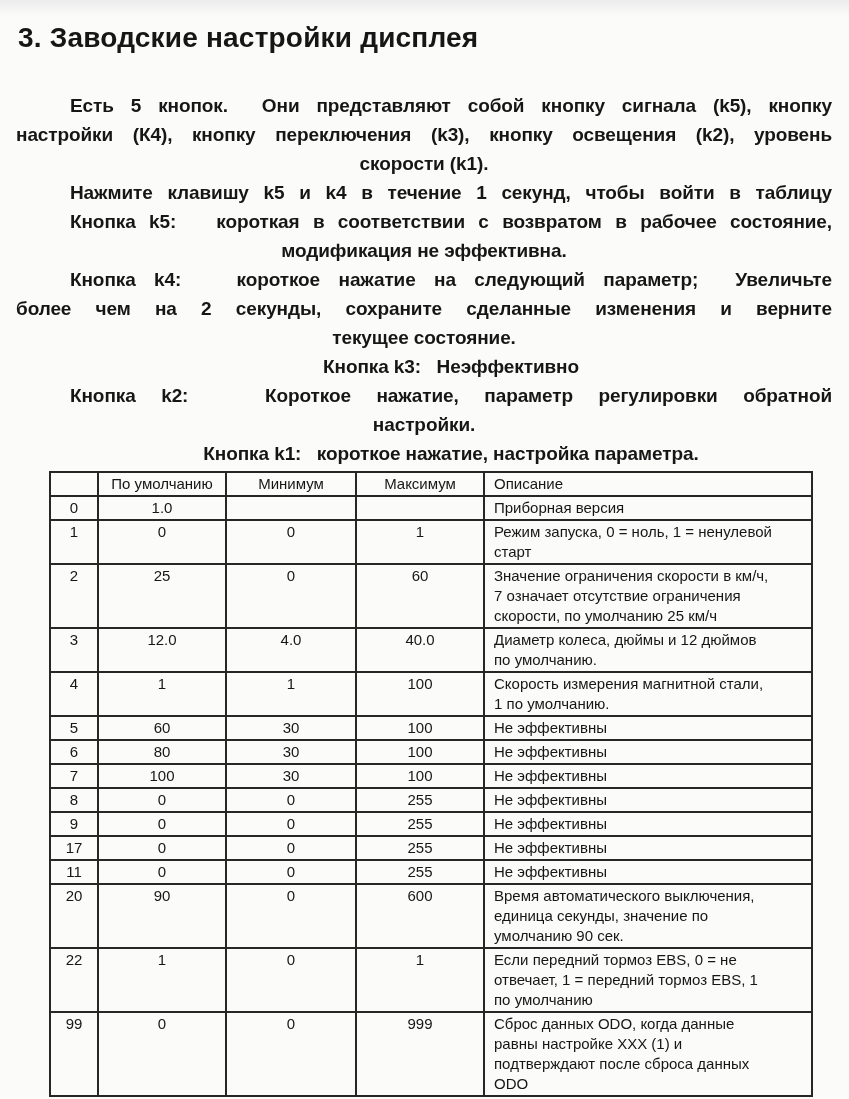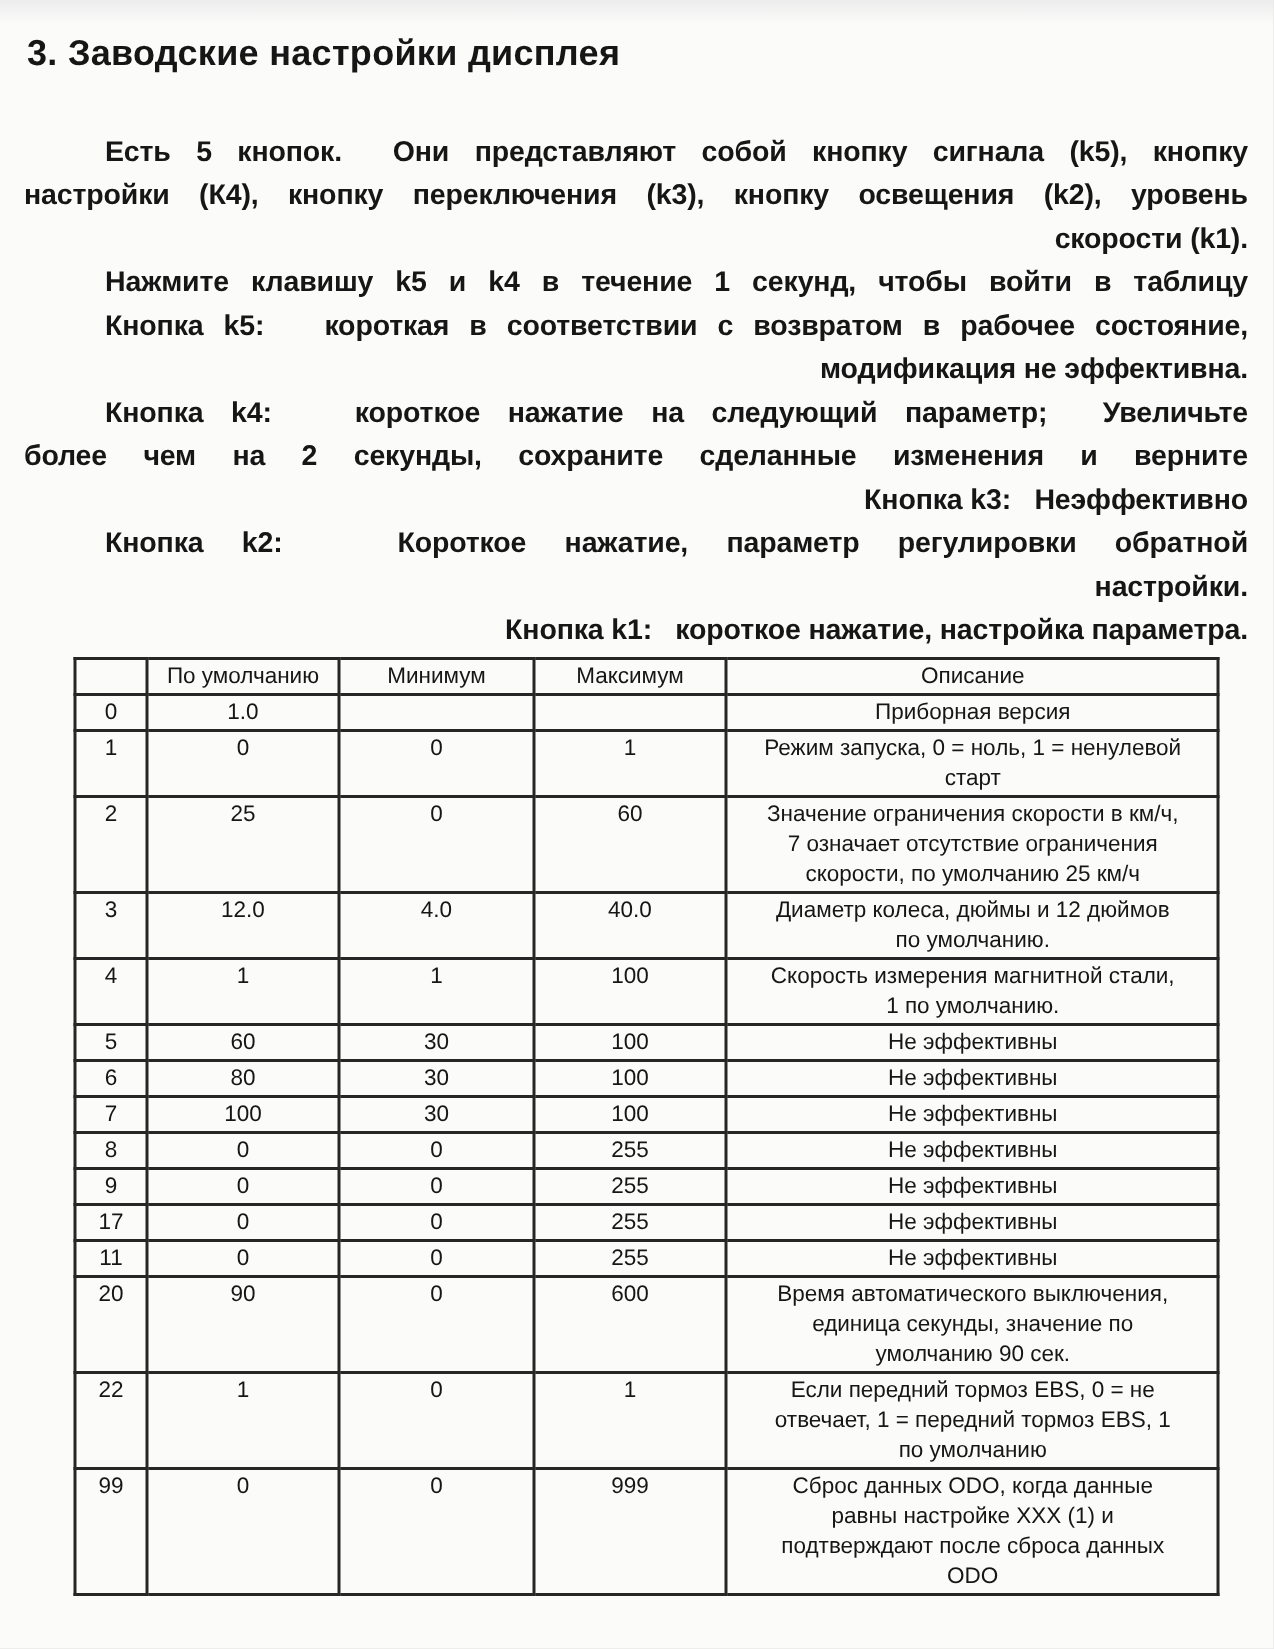--- a/index.html
+++ b/index.html
@@ -7,48 +7,48 @@
     position:relative;
     width:849px;height:1099px;
     background:linear-gradient(#ececec 0,#fbfbfa 16px,#fbfbfa 100%);
     color:#161616;
     font-family:"Liberation Sans","DejaVu Sans",sans-serif;
     box-sizing:border-box;
     padding:22px 17px 0 16px;
     overflow:hidden;
   }
   .doc-title{
-    font-size:24px;
+    font-size:28px;
     font-weight:700;
     letter-spacing:.2px;
     margin:0 0 37px 2px;
   }
   .body-text{font-size:19px;line-height:29px;letter-spacing:-.1px;}
   .tline{width:816px;font-weight:bold;}
   .jline{text-align:justify;text-align-last:justify;}
-  .lline{text-align:right;}
+  .lline{text-align:center;}
   .indent{padding-left:54px;width:762px;}
   table.params{
     border-collapse:collapse;
     table-layout:fixed;
     width:762px;
     margin:3px 0 0 33px;
     font-size:15px;
   }
   table.params td,table.params th{
     border:2px solid #262626;
     padding:1px 6px;
     vertical-align:top;
     line-height:20px;
     font-weight:400;
     overflow:hidden;
   }
   .c-id{text-align:center;}
   .c-val{text-align:center;}
-  .c-desc{text-align:center;padding-left:9px !important;padding-right:8px !important;white-space:pre-line;margin-top:28px;}
+  .c-desc{text-align:left;padding-left:9px !important;padding-right:8px !important;white-space:pre-line;margin-top:28px;}
   col.w-id{width:48px;}
   col.w-def{width:128px;}
   col.w-min{width:130px;}
   col.w-max{width:128px;}
   col.w-desc{width:328px;}
 </style>
 </head>
 <body>
 
 <div class="page">
@@ -60,20 +60,21 @@
     <div class="tline jline">настройки (К4), кнопку переключения (k3), кнопку освещения (k2), уровень</div>
     <div class="tline lline">скорости (k1).</div>
 
     <div class="tline jline indent">Нажмите клавишу k5 и k4 в течение 1 секунд, чтобы войти в таблицу</div>
 
     <div class="tline jline indent">Кнопка k5:&nbsp;&nbsp; короткая в соответствии с возвратом в рабочее состояние,</div>
     <div class="tline lline">модификация не эффективна.</div>
 
     <div class="tline jline indent">Кнопка k4:&nbsp;&nbsp; короткое нажатие на следующий параметр;&nbsp; Увеличьте</div>
     <div class="tline jline">более чем на 2 секунды, сохраните сделанные изменения и верните</div>
+    <div class="tline lline">текущее состояние.</div>
 
     <div class="tline lline indent">Кнопка k3:&nbsp;&nbsp; Неэффективно</div>
 
     <div class="tline jline indent">Кнопка k2:&nbsp;&nbsp; Короткое нажатие, параметр регулировки обратной</div>
     <div class="tline lline">настройки.</div>
 
     <div class="tline lline indent">Кнопка k1:&nbsp;&nbsp; короткое нажатие, настройка параметра.</div>
   </div>
 
   <table class="params">

